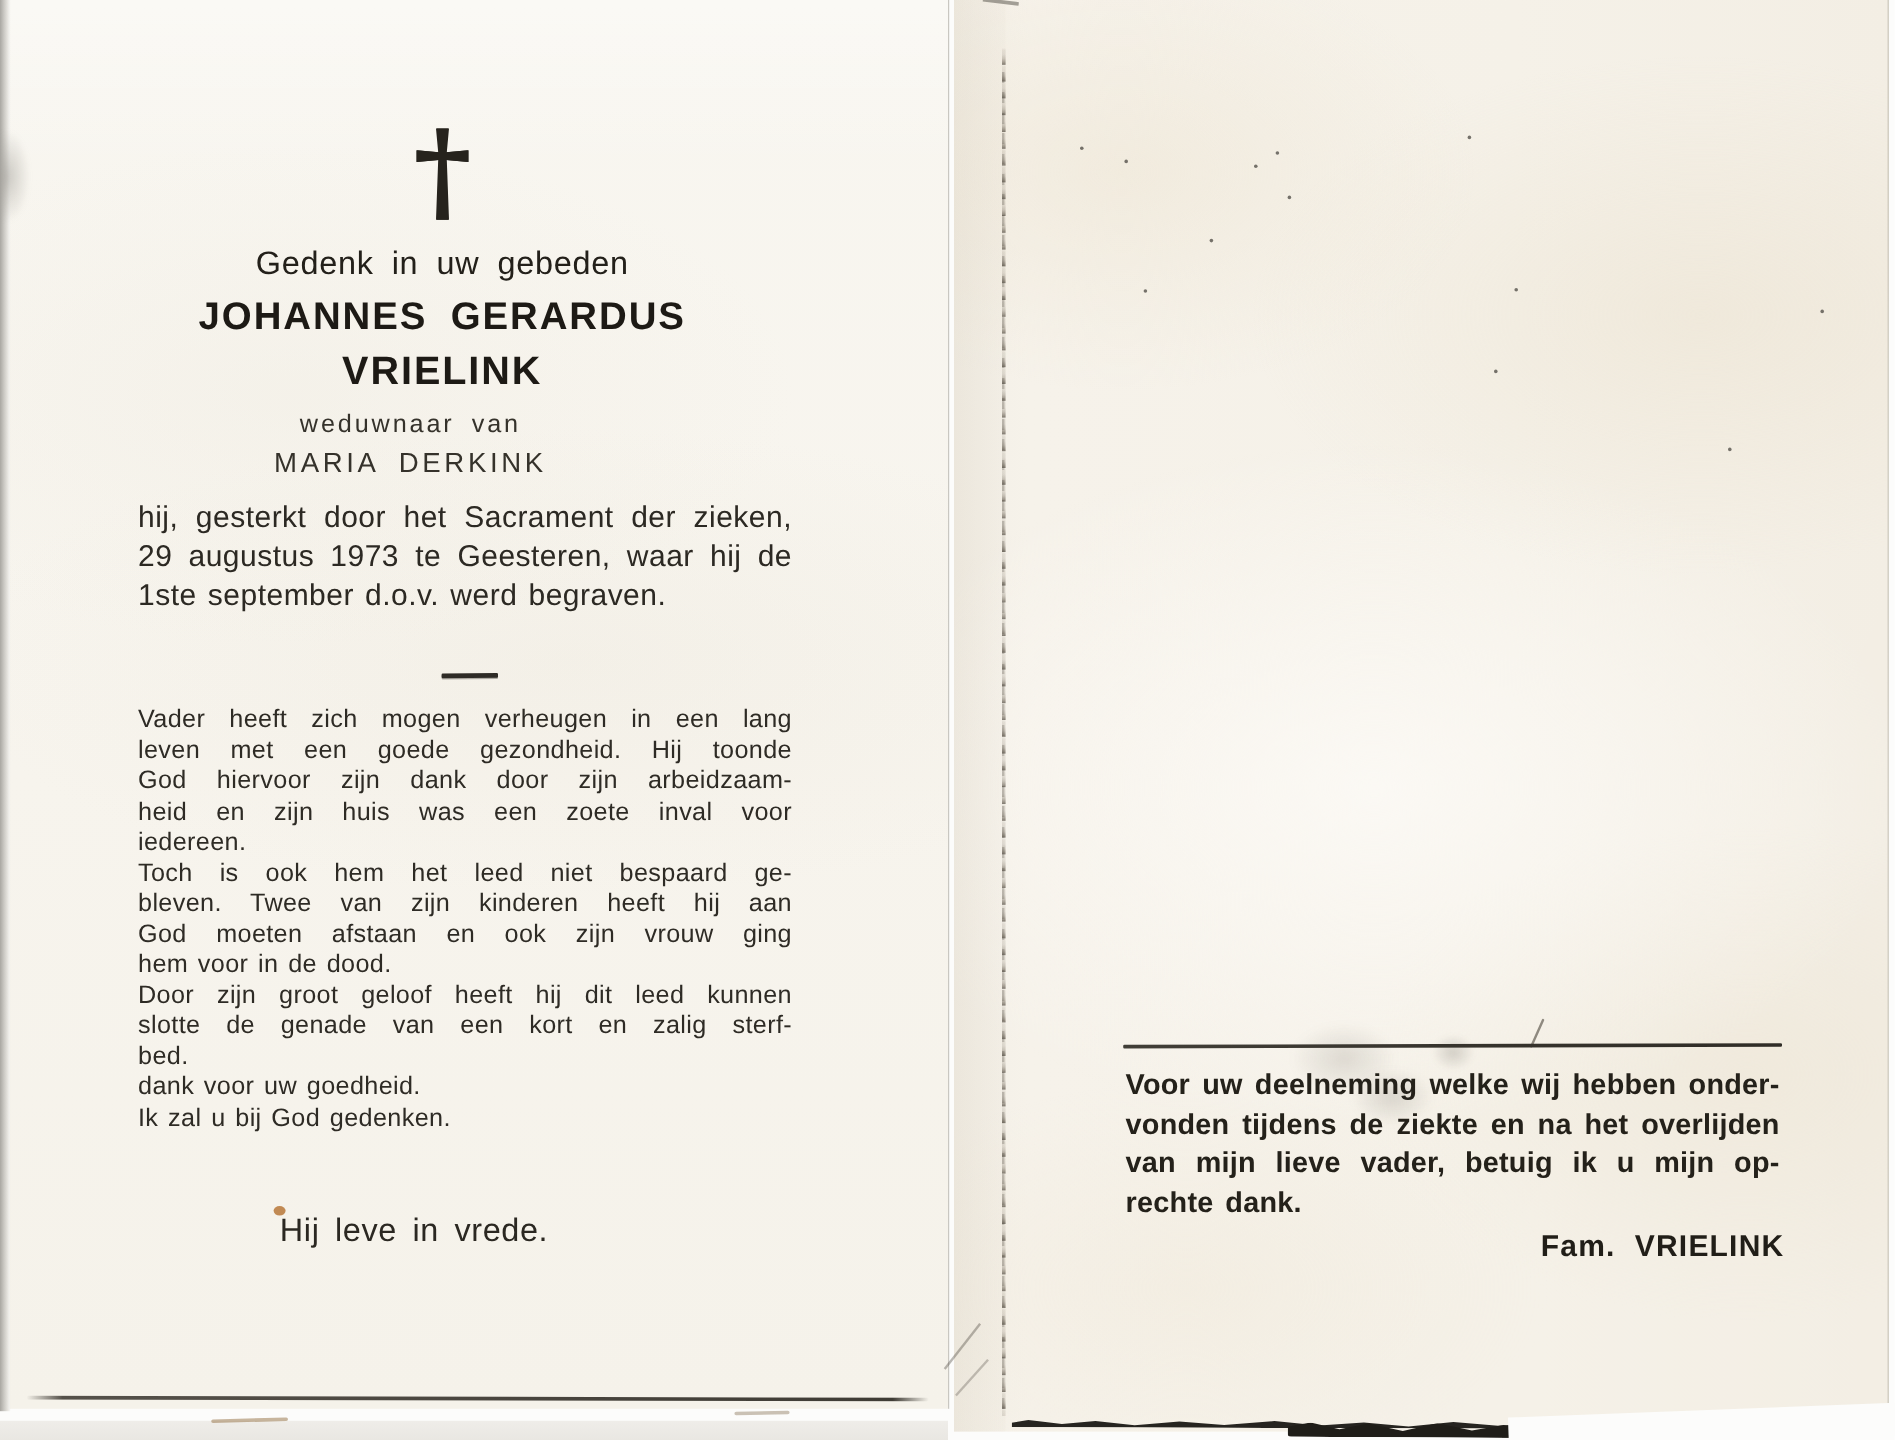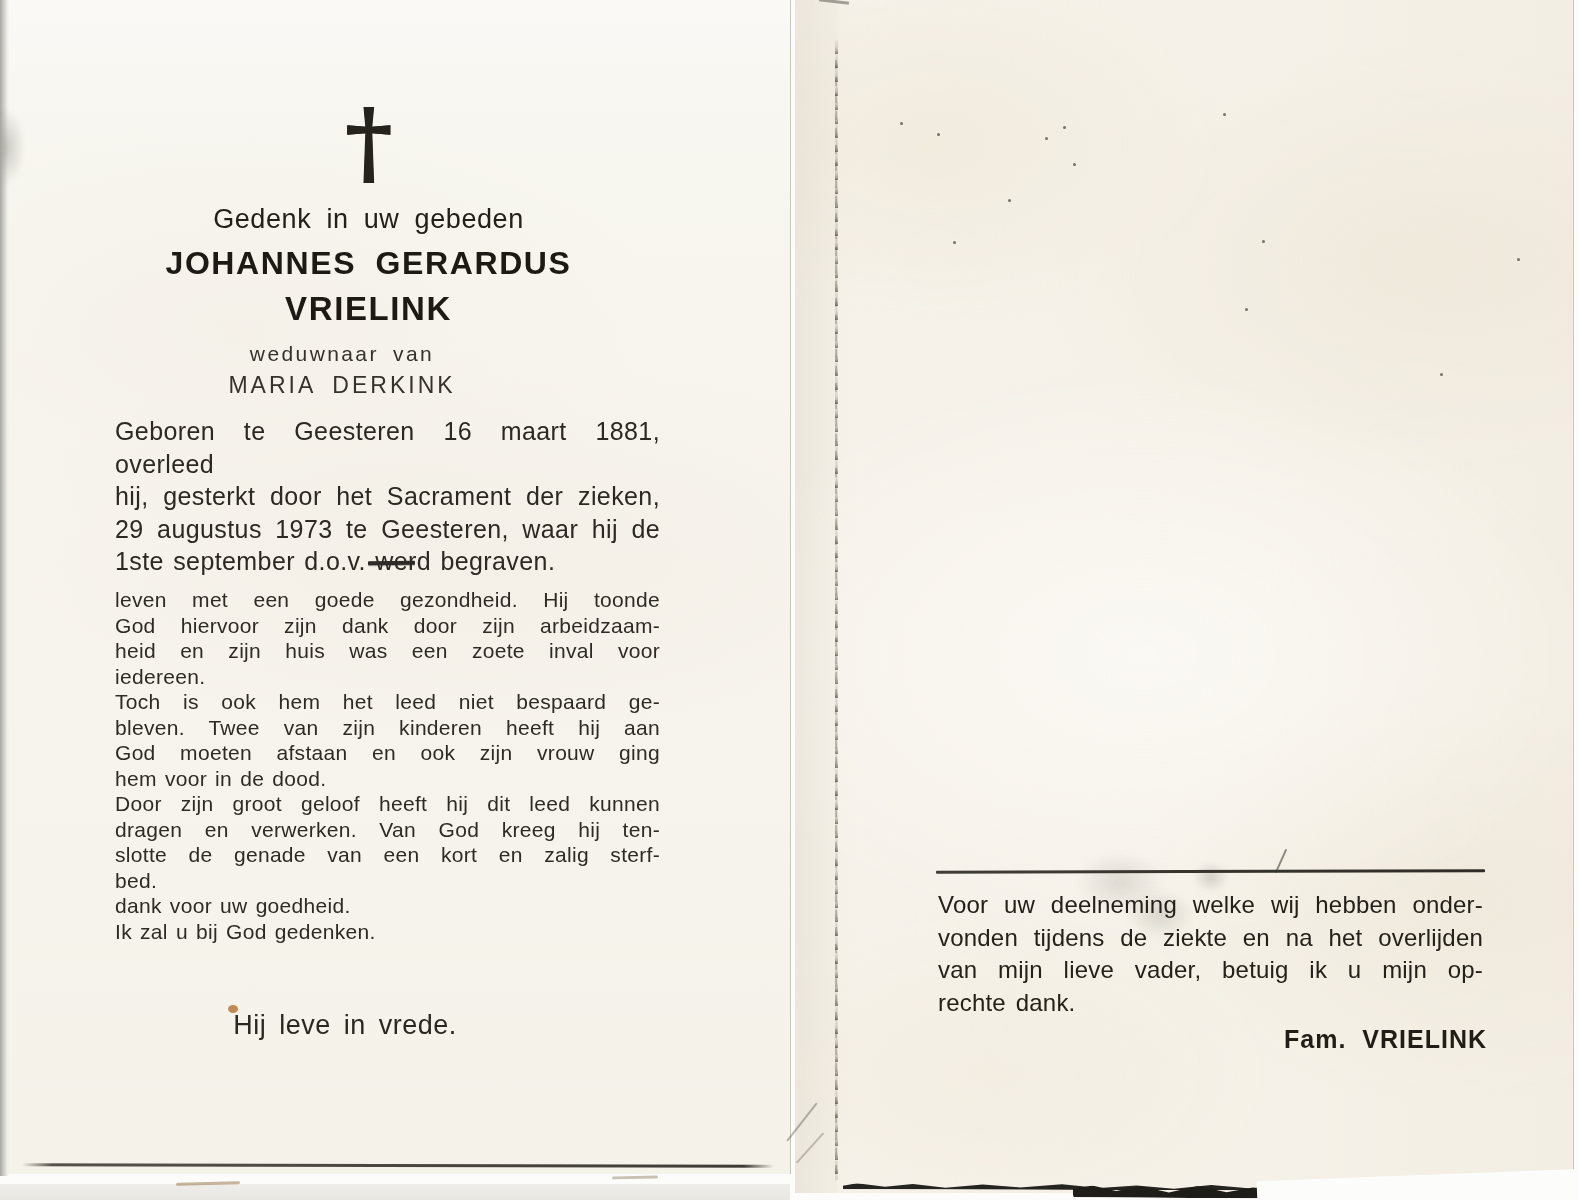--- a/index.html
+++ b/index.html
@@ -144,21 +144,21 @@
     background:radial-gradient(ellipse, rgba(70,65,55,0.2), rgba(70,65,55,0) 70%); filter:blur(2px); }
   .speck { position:absolute; width:3px; height:3px; background:#3f3c36;
     border-radius:50%; opacity:0.7; }
 
   .rule {
     position:absolute; left:141px; top:870px; width:549px; height:3px;
     background:linear-gradient(90deg, #413e37 0%, #36332c 55%, #302d27 100%);
     transform:rotate(-0.15deg); border-radius:1px;
   }
   .rcol { position:absolute; left:143px; width:545px; }
-  .thanks-block { top:889px; font-size:24px; font-weight:normal; line-height:32.5px;
+  .thanks-block { top:889px; font-size:24px; font-weight:bold; line-height:32.5px;
     letter-spacing:0.2px; word-spacing:3px; color:#24211a; }
   .signature { position:absolute; top:1025px; right:86px;
     font-size:25px; font-weight:bold; letter-spacing:1px; word-spacing:8px; color:#211e18; }
 </style>
 </head>
 <body>
 
 <div class="canvas">
 
   <div class="card card-left">
@@ -167,39 +167,38 @@
 
     <div class="intro">Gedenk in uw gebeden</div>
 
     <div class="name1">JOHANNES GERARDUS</div>
     <div class="name2">VRIELINK</div>
 
     <div class="relation">weduwnaar van</div>
     <div class="spouse">MARIA DERKINK</div>
 
     <div class="col dates-block">
-      <div class="ln">Geboren te Geesteren 16 maart 1881, overleed</div>
       <div class="ln">hij, gesterkt door het Sacrament der zieken,</div>
       <div class="ln">29 augustus 1973 te Geesteren, waar hij de</div>
       <div class="ln end">1ste september d.o.v. werd begraven.</div>
     </div>
 
     <div class="divider"></div>
 
     <div class="col memorial-block">
+      <div class="ln">Vader heeft zich mogen verheugen in een lang</div>
       <div class="ln">leven met een goede gezondheid. Hij toonde</div>
       <div class="ln">God hiervoor zijn dank door zijn arbeidzaam-</div>
       <div class="ln">heid en zijn huis was een zoete inval voor</div>
       <div class="ln end">iedereen.</div>
       <div class="ln">Toch is ook hem het leed niet bespaard ge-</div>
       <div class="ln">bleven. Twee van zijn kinderen heeft hij aan</div>
       <div class="ln">God moeten afstaan en ook zijn vrouw ging</div>
       <div class="ln end">hem voor in de dood.</div>
       <div class="ln">Door zijn groot geloof heeft hij dit leed kunnen</div>
-      <div class="ln">dragen en verwerken. Van God kreeg hij ten-</div>
       <div class="ln">slotte de genade van een kort en zalig sterf-</div>
       <div class="ln end">bed.</div>
       <div class="ln end">dank voor uw goedheid.</div>
       <div class="ln end">Ik zal u bij God gedenken.</div>
     </div>
 
     <div class="closing">Hij leve in vrede.</div>
 
     <div class="stain-orange"></div>
     <div class="left-bottom-line"></div>

